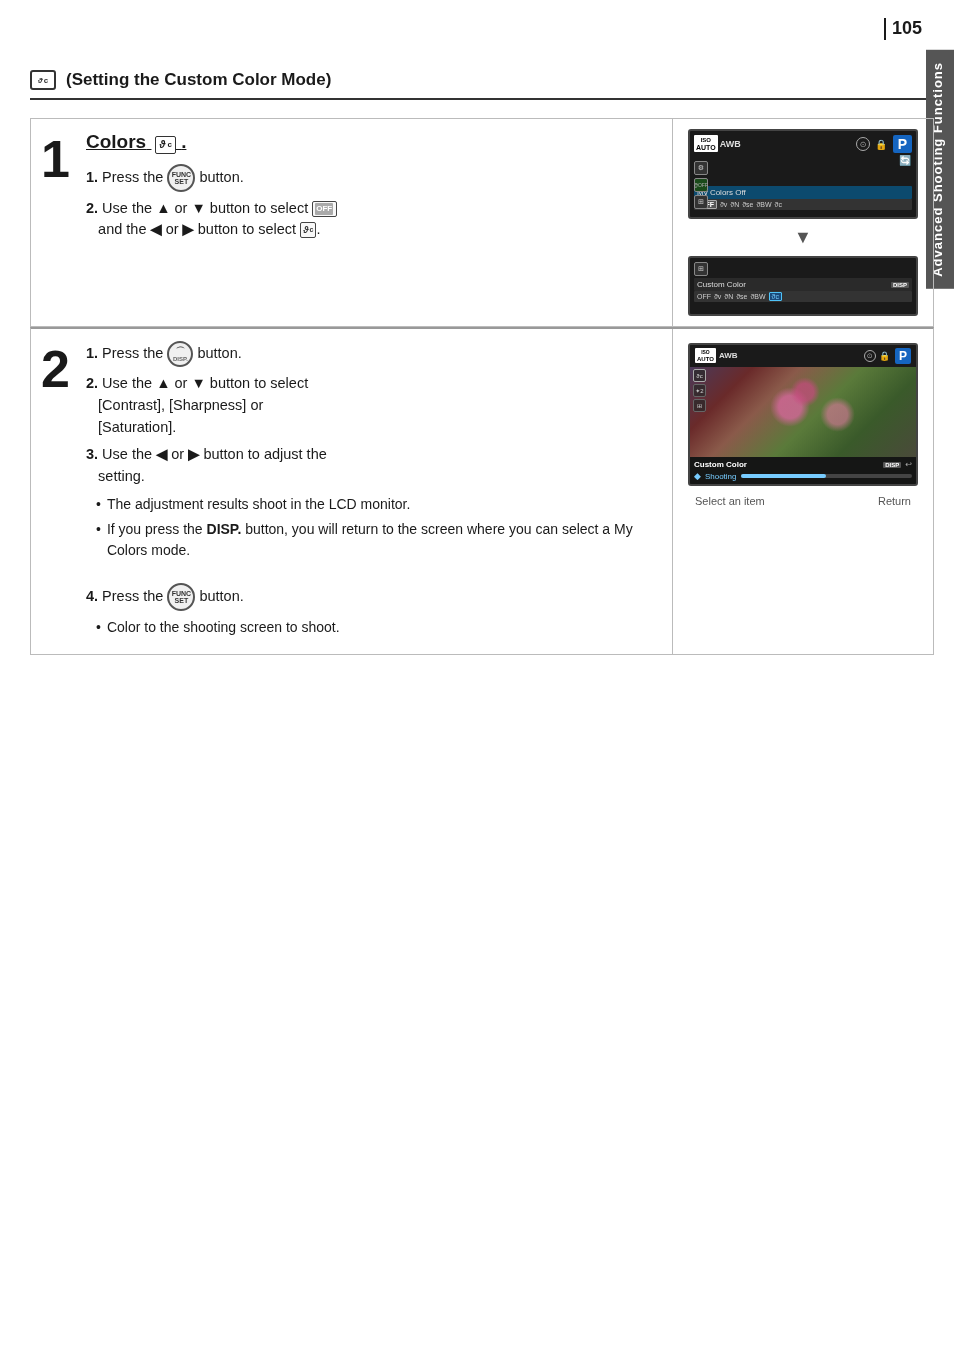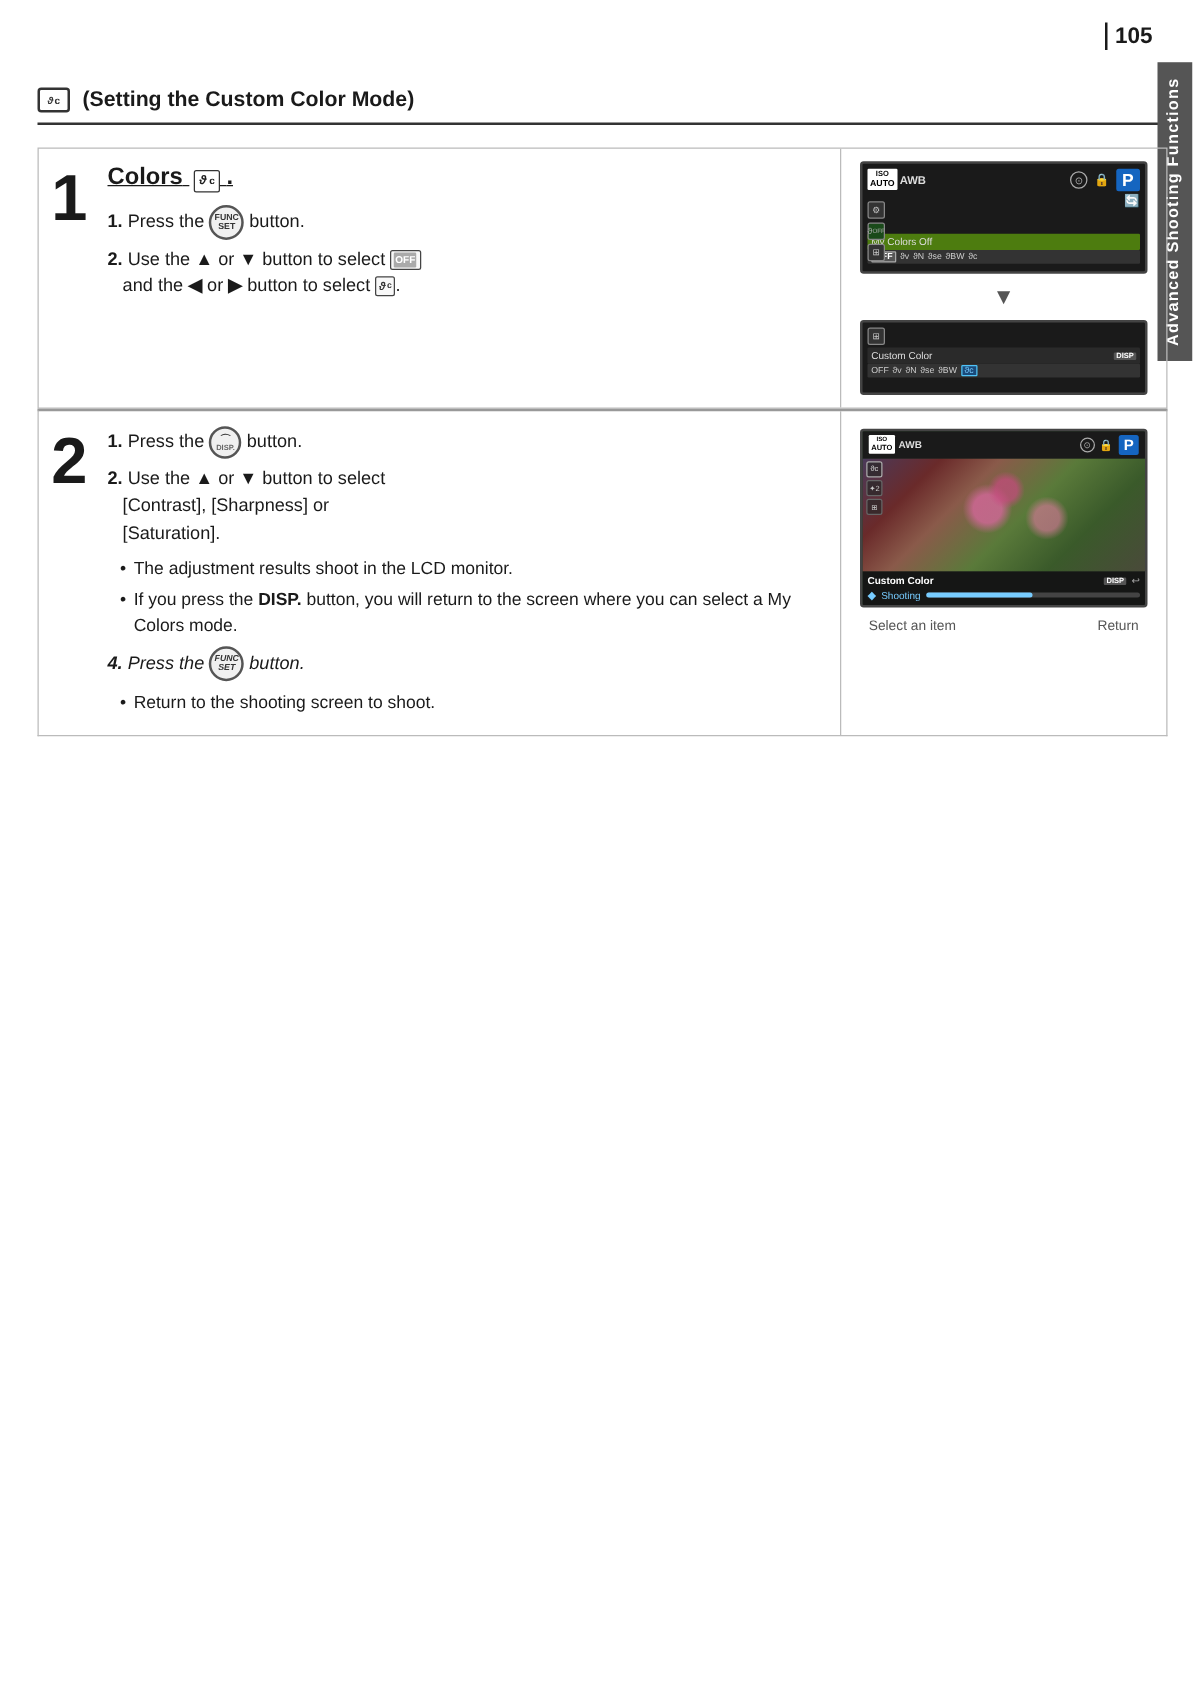--- a/index.html
+++ b/index.html
@@ -310,21 +310,21 @@
         <div style="display:flex; justify-content:flex-end; margin-bottom:20px;">
           <div style="font-size:10px; color:#ccc;">🔄</div>
         </div>
 
         <div style="position:absolute; left:4px; top:30px; display:flex; flex-direction:column; gap:3px;">
           <div style="width:14px; height:14px; border:1px solid #888; border-radius:2px; display:flex; align-items:center; justify-content:center; font-size:7px; color:#ccc; background:#333;">⚙</div>
           <div style="width:14px; height:14px; border:1px solid #888; border-radius:2px; display:flex; align-items:center; justify-content:center; font-size:7px; color:#aaa; background:#1a4a1a;">ϑ<sub style="font-size:5px;">OFF</sub></div>
           <div style="width:14px; height:14px; border:1px solid #888; border-radius:2px; display:flex; align-items:center; justify-content:center; font-size:7px; color:#ccc; background:#333;">⊞</div>
         </div>
 
-        <div style="background:#4d7c0f; display:flex; align-items:center; padding:2px 3px; gap:1px; margin-top:2px; border-radius:1px;">
+        <div style="background:#0c4a6e; display:flex; align-items:center; padding:2px 3px; gap:1px; margin-top:2px; border-radius:1px;">
           <span style="color:#ddd; font-size:8px; flex:1;">My Colors Off</span>
         </div>
         <div style="background:#333; display:flex; align-items:center; padding:1px 3px; gap:3px; border-radius:1px;">
           <span style="background:#555; color:#fff; font-size:7px; padding:0 2px; border-radius:1px; font-weight:bold; border:1px solid #aaa;">OFF</span>
           <span style="color:#ccc; font-size:7px;">ϑv</span>
           <span style="color:#ccc; font-size:7px;">ϑN</span>
           <span style="color:#ccc; font-size:7px;">ϑse</span>
           <span style="color:#ccc; font-size:7px;">ϑBW</span>
           <span style="color:#ccc; font-size:7px;">ϑc</span>
         </div>
@@ -368,43 +368,48 @@
         button.
       </div>
 
       <div class="step-instruction">
         <span class="num">2.</span>
         Use the <strong>▲</strong> or <strong>▼</strong> button to select<br>
         &nbsp;&nbsp;&nbsp;[Contrast], [Sharpness] or<br>
         &nbsp;&nbsp;&nbsp;[Saturation].
       </div>
 
+      <div class="step-instruction">
+        <span class="num">3.</span>
+        Use the <strong>◀</strong> or <strong>▶</strong> button to adjust the<br>
+        &nbsp;&nbsp;&nbsp;setting.
+      </div>
 
       <div class="bullet-item">
         <span class="bullet-dot">•</span>
         <span>The adjustment results shoot in the LCD monitor.</span>
       </div>
 
       <div class="bullet-item">
         <span class="bullet-dot">•</span>
         <span>If you press the <strong>DISP.</strong> button, you will return to the screen where you can select a My Colors mode.</span>
       </div>
 
-      <div class="step-instruction" style="margin-top:6px;font-style:italic;">
+      <div class="step-instruction" style="margin-top:22px;">
         <span class="num">4.</span>
         Press the
         <span class="func-btn">
           <span class="func-btn-inner">FUNC<br>SET</span>
         </span>
         button.
       </div>
 
       <div class="bullet-item">
         <span class="bullet-dot">•</span>
-        <span>Return to the shooting screen to shoot.</span>
+        <span>Color to the shooting screen to shoot.</span>
       </div>
     </div>
 
     <div class="step-image" style="justify-content:flex-start; padding-top:14px;">
 
       <div class="camera-screen-2" style="width:230px;">
 
         <div style="background:#1a1a1a; display:flex; justify-content:space-between; align-items:flex-start; padding:3px 5px;">
           <div>
             <div style="display:flex; gap:3px; align-items:center;">

